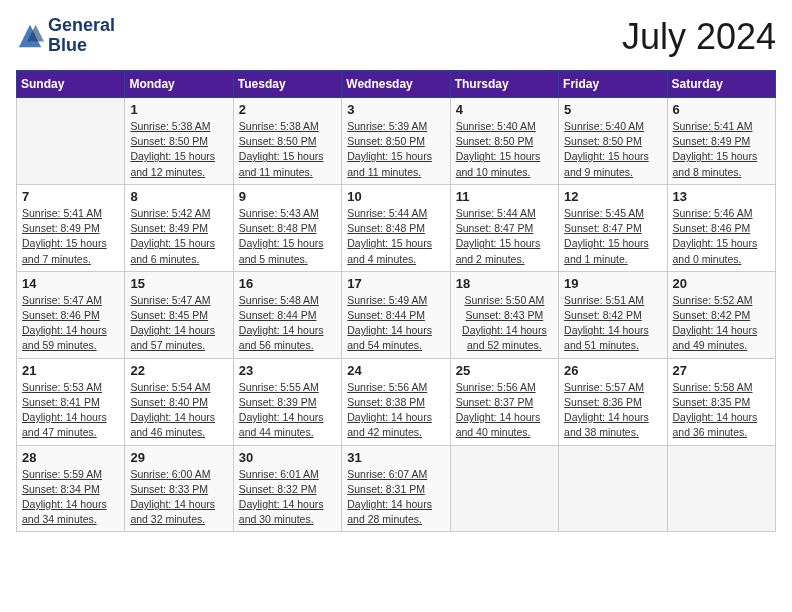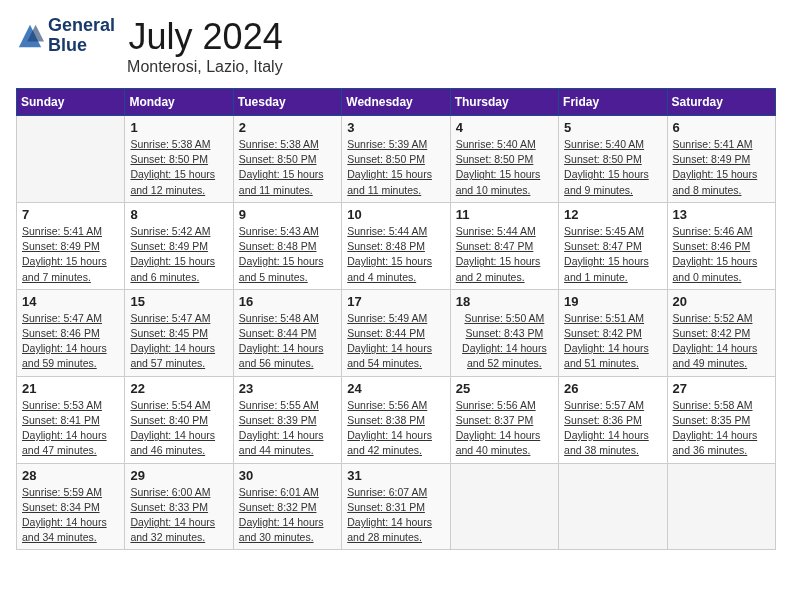--- a/index.html
+++ b/index.html
@@ -5,23 +5,23 @@
     * { margin: 0; padding: 0; box-sizing: border-box; }
     body {
       font-family: Arial, sans-serif;
       background: #fff;
       width: 792px;
       min-height: 612px;
       padding: 16px;
     }
     .header-area {
       display: flex;
+      justify-content: space-between;
       align-items: flex-start;
       margin-bottom: 12px;
-      gap: 12px;
     }
     .logo {
       display: flex;
       align-items: center;
       gap: 4px;
     }
     .logo-text {
       display: flex;
       flex-direction: column;
       font-size: 18px;
@@ -97,21 +97,20 @@
       <polygon points="20,4 36,36 4,36" fill="#2563b0" opacity="0.85"></polygon>
       <polygon points="28,4 40,28 16,28" fill="#1a3a6b" opacity="0.6"></polygon>
     </svg>
     <div class="logo-text">
       <span>General</span>
       <span>Blue</span>
     </div>
   </div>
   <div class="title-area">
     <div class="month-title">July 2024</div>
-    <div class="location-title">Monterosi, Lazio, Italy</div>
   </div>
 </div>
 
 <table>
   <thead>
     <tr>
       <th>Sunday</th>
       <th>Monday</th>
       <th>Tuesday</th>
       <th>Wednesday</th>

